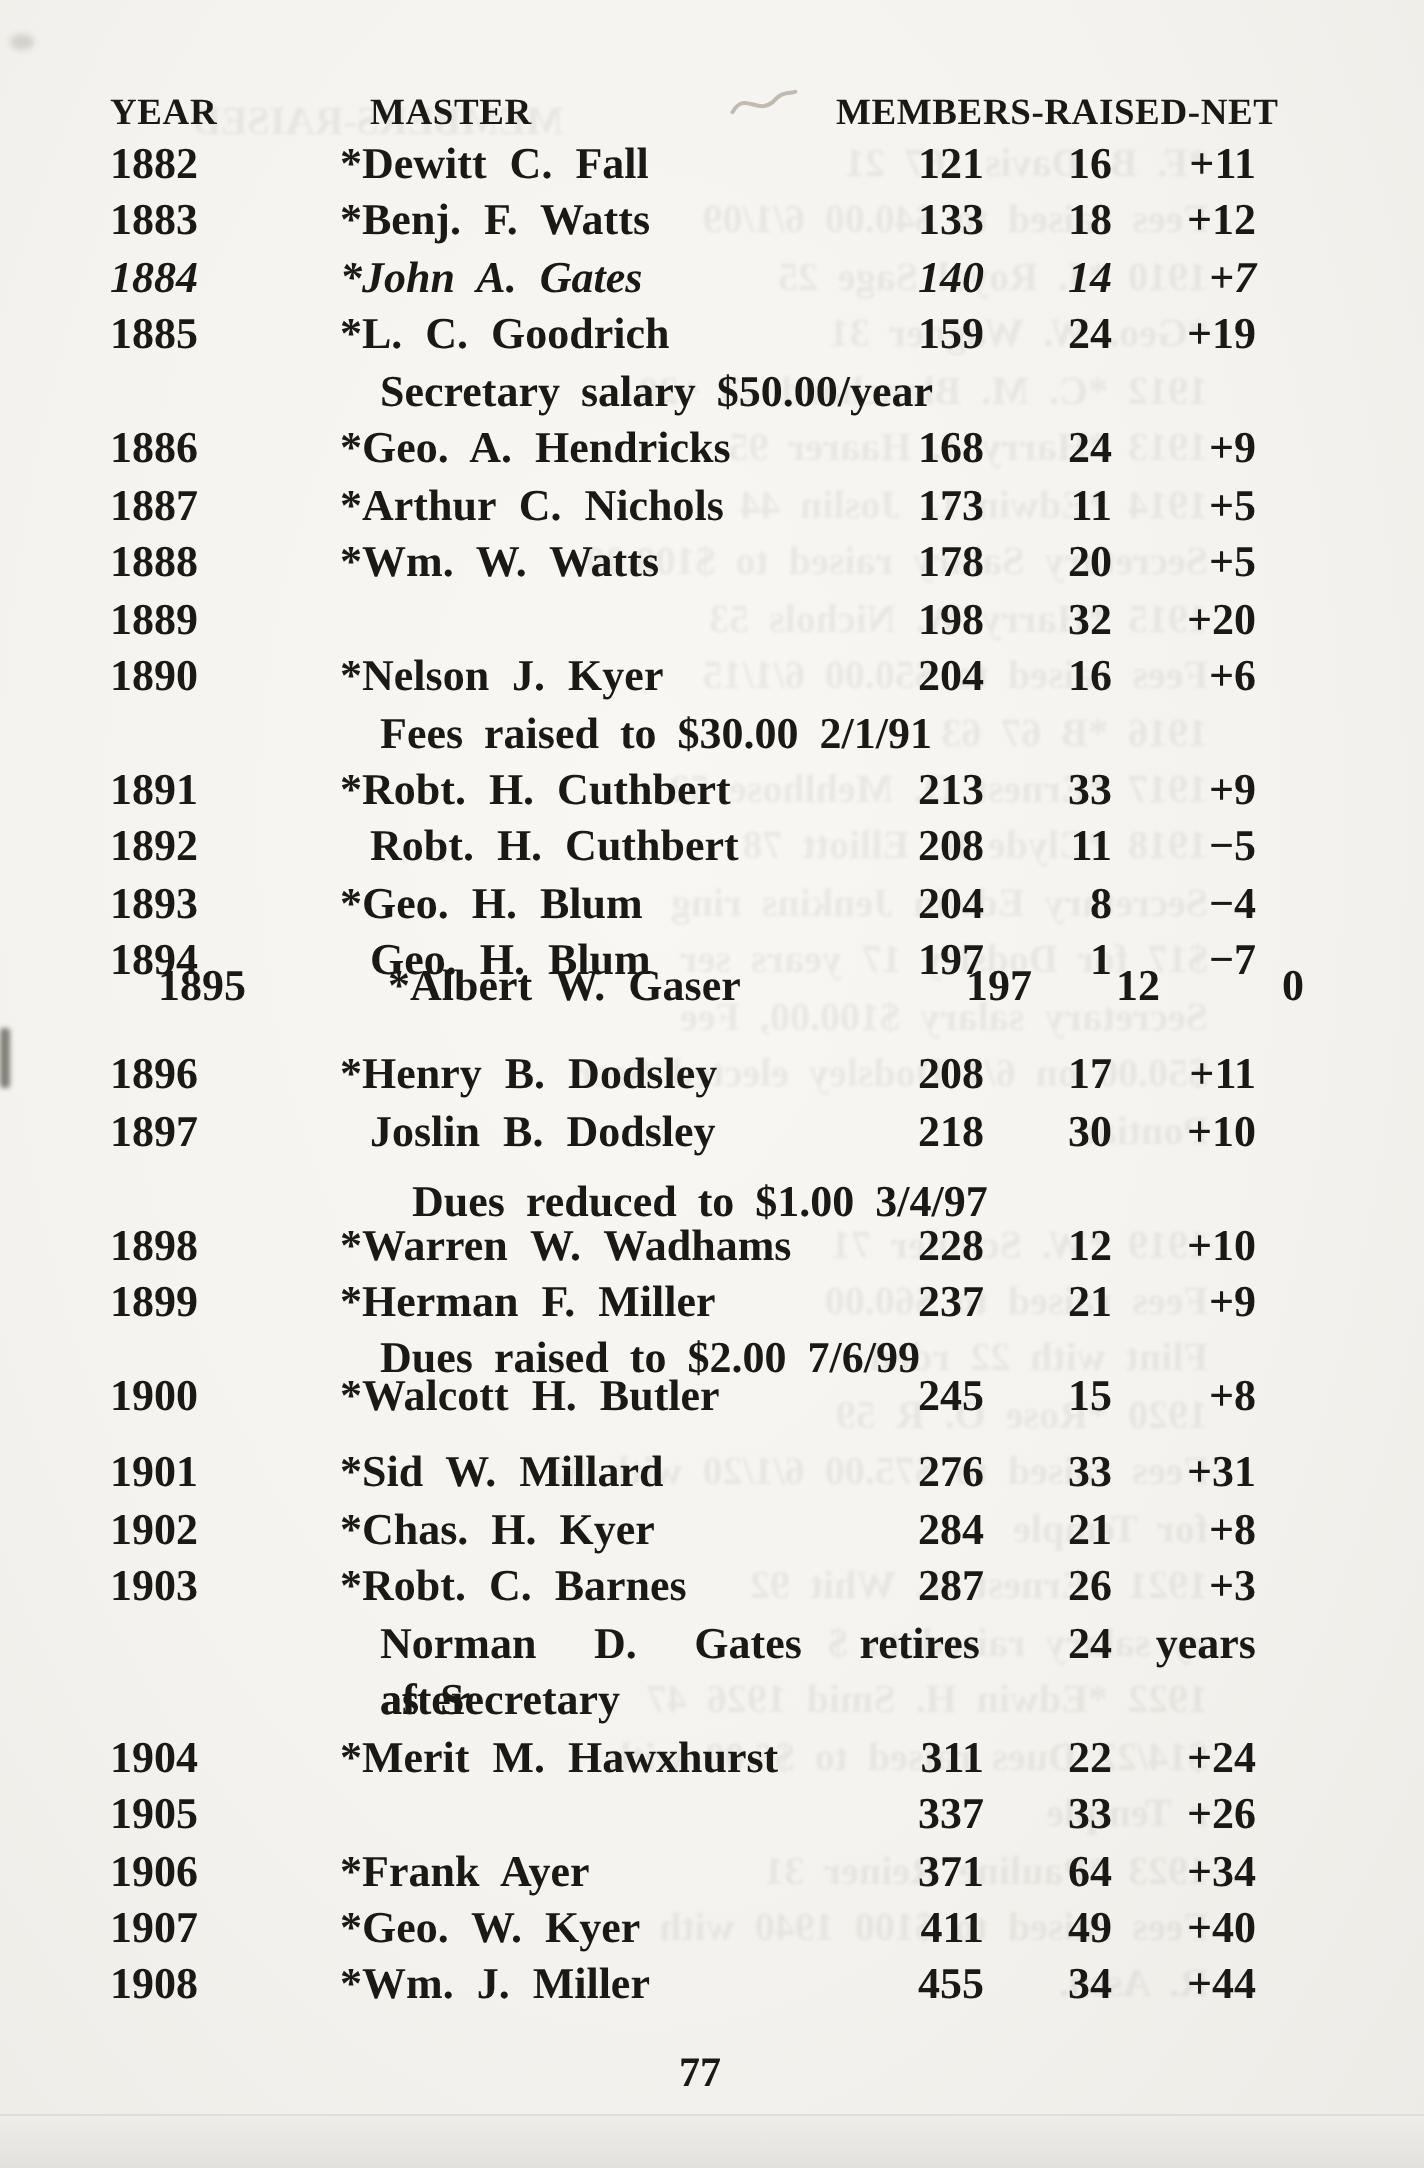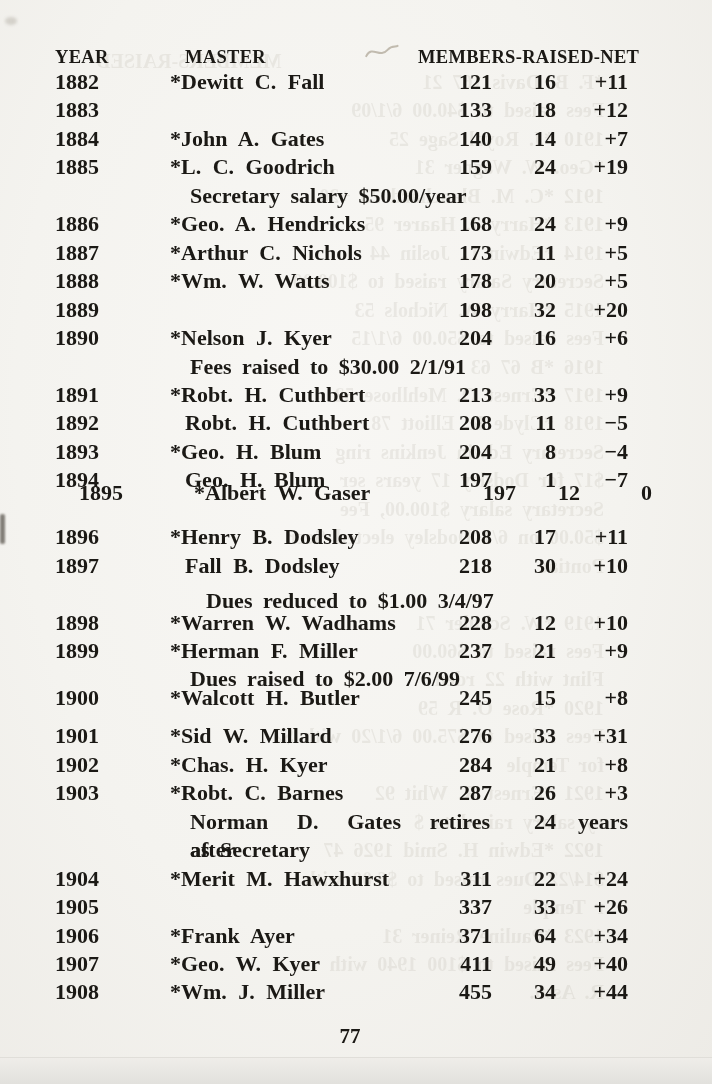--- a/index.html
+++ b/index.html
@@ -111,25 +111,26 @@
     <div id="rows">
         <div class="trow" style="top: 68px;">
     <span class="cell c-year">1882</span>
     <span class="cell c-master">*Dewitt C. Fall</span>
     <span class="cell c-members">121</span>
     <span class="cell c-raised">16</span>
     <span class="cell c-net">+11</span>
   </div>
         <div class="trow" style="top: 96.45px;">
     <span class="cell c-year">1883</span>
+    <span class="cell c-master">*Benj. F. Watts</span>
     <span class="cell c-members">133</span>
     <span class="cell c-raised">18</span>
     <span class="cell c-net">+12</span>
   </div>
-        <div class="trow" style="top: 124.9px;">
+        <div class="trow" style="top: 124.9px; font-style: italic;">
     <span class="cell c-year">1884</span>
     <span class="cell c-master">*John A. Gates</span>
     <span class="cell c-members">140</span>
     <span class="cell c-raised">14</span>
     <span class="cell c-net">+7</span>
   </div>
         <div class="trow" style="top: 153.35px;">
     <span class="cell c-year">1885</span>
     <span class="cell c-master">*L. C. Goodrich</span>
     <span class="cell c-members">159</span>
@@ -221,21 +222,21 @@
   </div>
         <div class="trow" style="top: 523.2px;">
     <span class="cell c-year">1896</span>
     <span class="cell c-master">*Henry B. Dodsley</span>
     <span class="cell c-members">208</span>
     <span class="cell c-raised">17</span>
     <span class="cell c-net">+11</span>
   </div>
         <div class="trow" style="top: 551.65px;">
     <span class="cell c-year">1897</span>
-    <span class="cell c-master no-star">Fall B. Dodsley</span>
+    <span class="cell c-master no-star">Joslin B. Dodsley</span>
     <span class="cell c-members">218</span>
     <span class="cell c-raised">30</span>
     <span class="cell c-net">+10</span>
   </div>
         <div class="trow" style="top: 587px; margin-left: 16px;">
     <span class="cell c-year"></span>
     <span class="cell c-master note">Dues reduced to $1.00 3/4/97</span>
     <span class="cell c-members"></span>
     <span class="cell c-raised"></span>
     <span class="cell c-net"></span>

